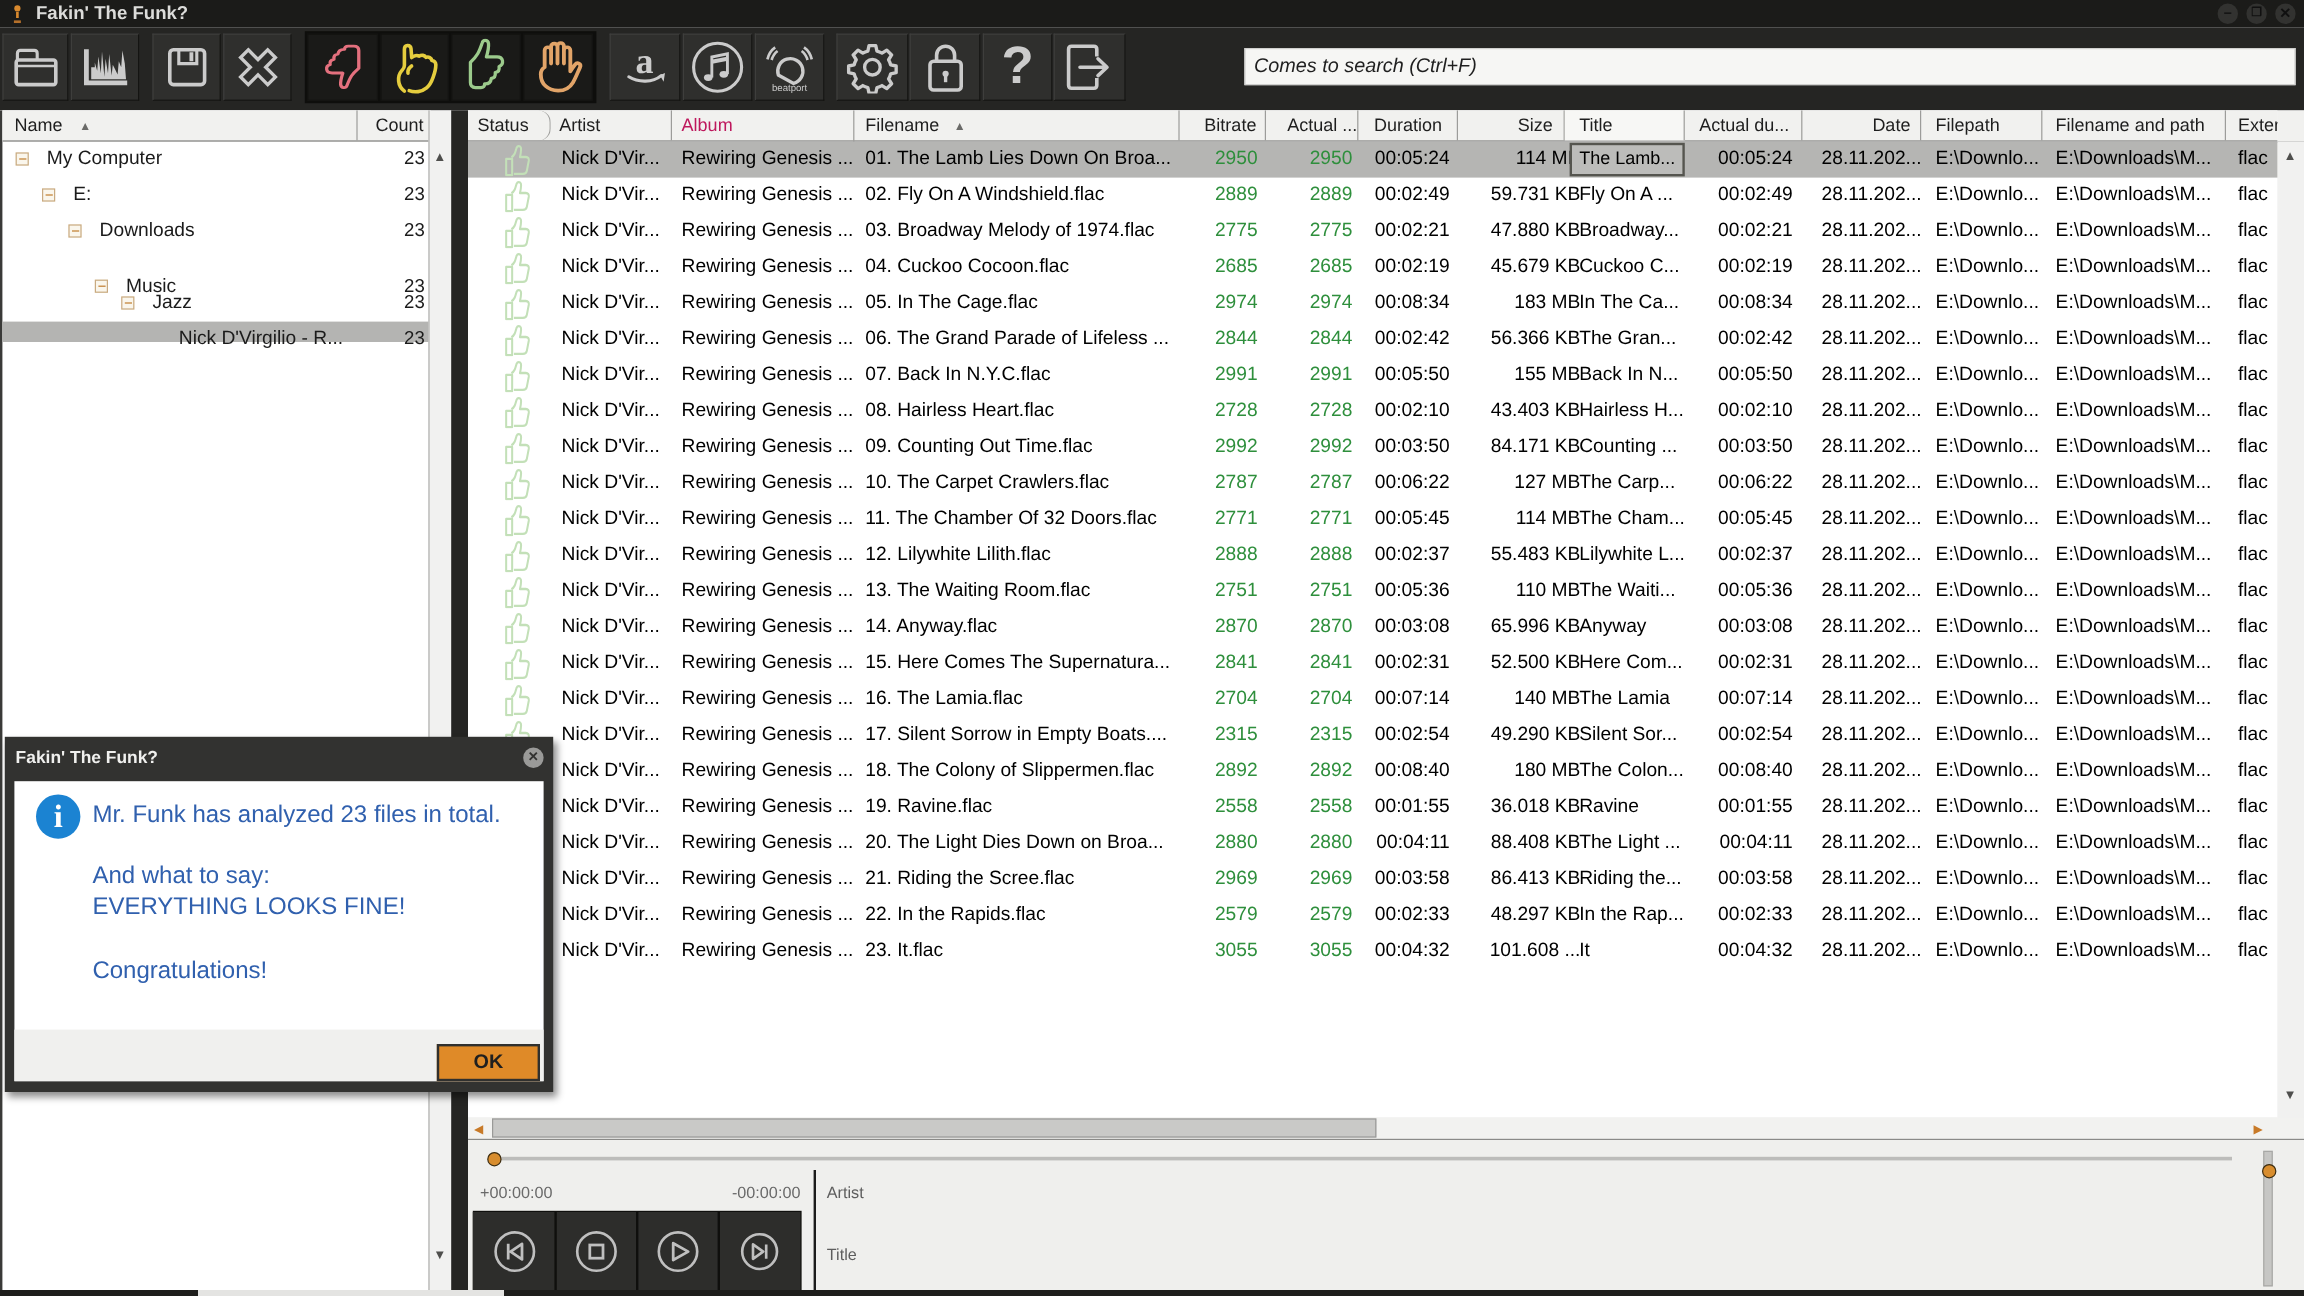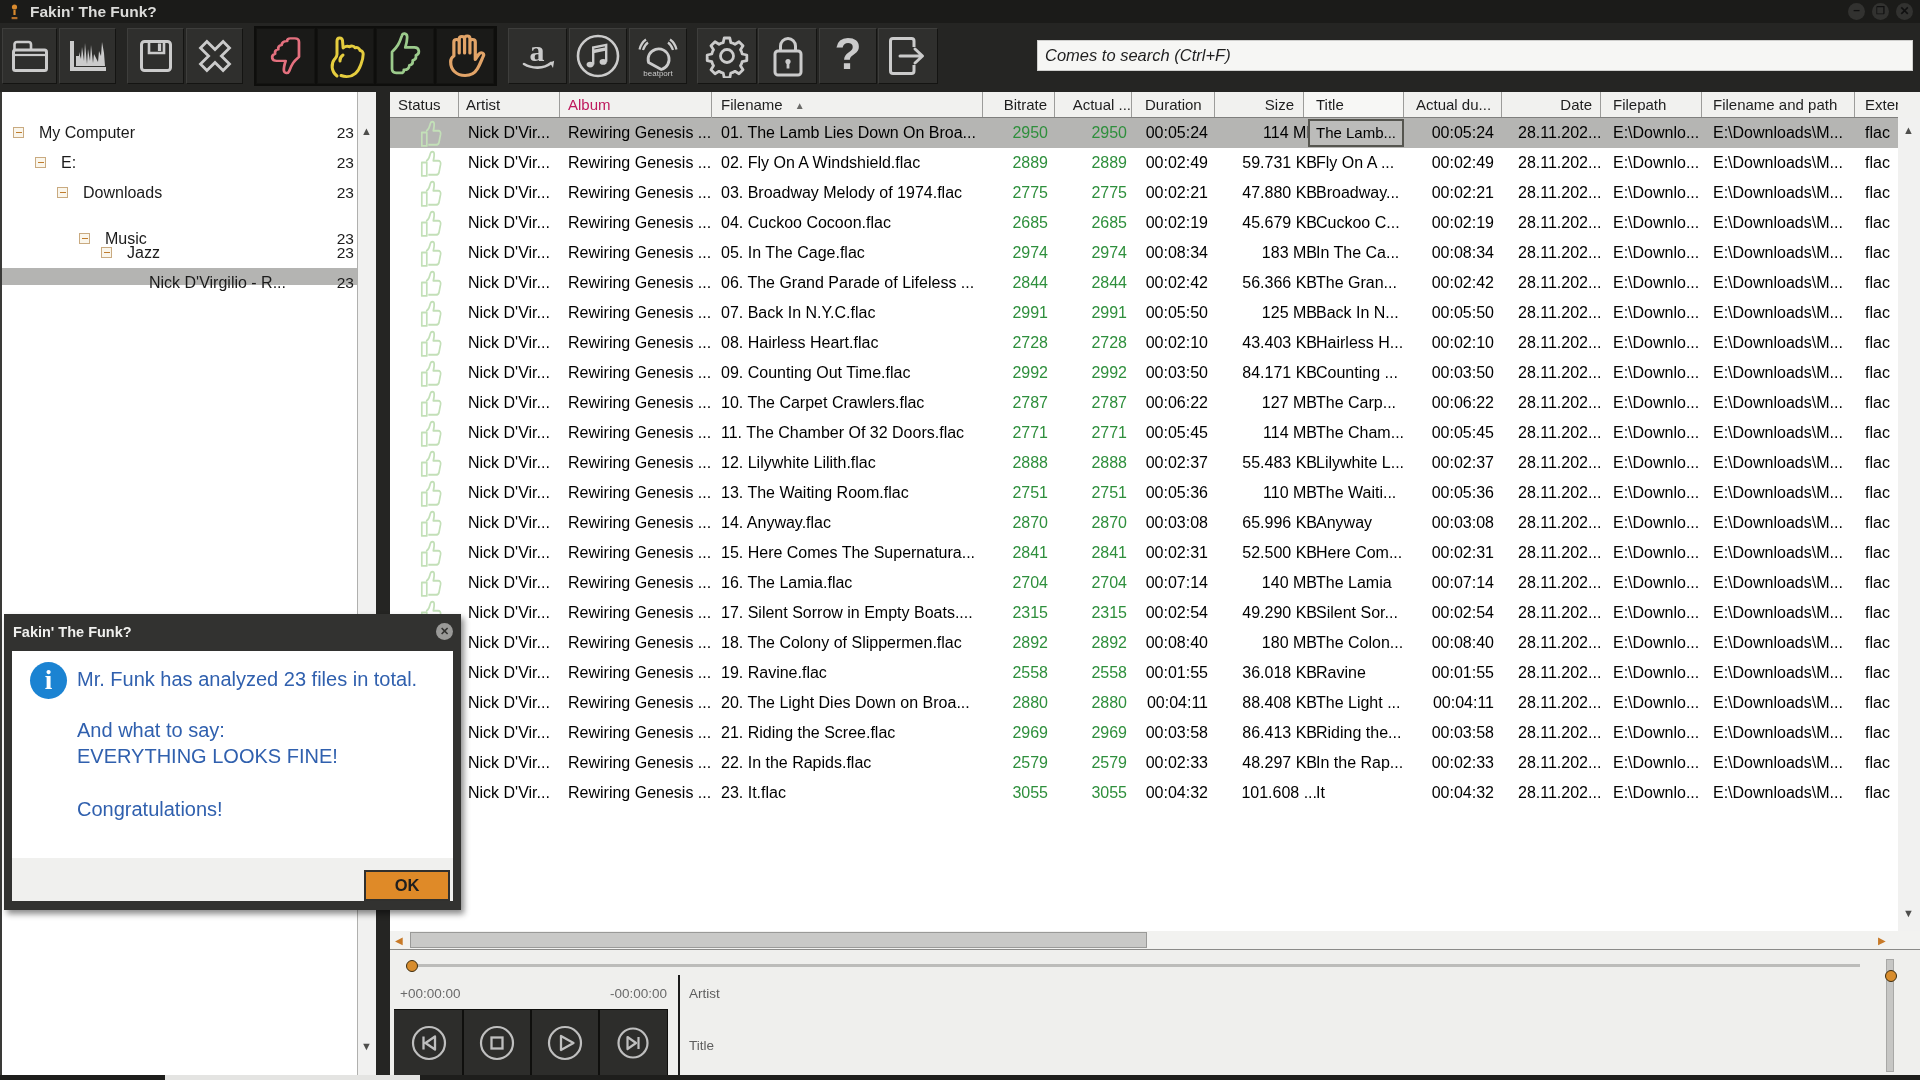--- a/index.html
+++ b/index.html
@@ -136,20 +136,24 @@
         <path d="M14 21 h22 m-7-7 l7.5 7 -7.5 7" fill="none" stroke="#cbcbcb" stroke-width="3" stroke-linejoin="round" stroke-linecap="round"></path>
       </svg>
     </div>
   </div>
 
 <div class="abs" style="left:1037px;top:40px;width:876px;height:31px;background:#f6f6f4;border:1px solid #cfcfcd;">
 <div style="margin:5px 0 0 7px;font-size:16.5px;font-style:italic;color:#1f1f1f;">Comes to search (Ctrl+F)</div>
   </div>
 
 <div class="abs" style="left:0;top:92px;width:357px;height:983px;background:#ffffff;border-left:2px solid #3a3a38;">
+<div class="abs" style="left:0;top:0;width:357px;height:26px;background:#f1f1ef;border-bottom:1px solid #7f7f7d;">
+  <div class="abs" style="left:10px;top:0;height:25px;line-height:25px;font-size:15px;color:#1e1e1e;">Name<span style="display:inline-block;margin-left:14px;color:#6a6a68;font-size:10px;vertical-align:1px;">▲</span></div>
+  <div class="abs" style="left:295px;top:0;width:62px;height:25px;line-height:25px;font-size:15px;color:#1e1e1e;text-align:right;padding-right:6px;border-left:1px solid #9c9c9a;">Count</div>
+</div>
 <div style="position:absolute;left:0;top:26px;width:357px;height:30px;">
       <div style="position:absolute;left:11px;top:9px;width:11px;height:11px;background:#faf6ec;border:1px solid #c9aa80;"></div>
       <div style="position:absolute;left:13.5px;top:13.6px;width:6px;height:1.8px;background:#c07c2e;"></div>
       <div style="position:absolute;left:37px;top:0;height:30px;line-height:30px;font-size:16px;color:#1b1b1b;">My Computer</div>
       <div style="position:absolute;right:5px;top:0;height:30px;line-height:30px;font-size:15.5px;color:#1b1b1b;">23</div>
     </div>
     <div style="position:absolute;left:0;top:56px;width:357px;height:30px;">
       <div style="position:absolute;left:33px;top:9px;width:11px;height:11px;background:#faf6ec;border:1px solid #c9aa80;"></div>
       <div style="position:absolute;left:35.5px;top:13.6px;width:6px;height:1.8px;background:#c07c2e;"></div>
       <div style="position:absolute;left:59px;top:0;height:30px;line-height:30px;font-size:16px;color:#1b1b1b;">E:</div>
@@ -181,21 +185,21 @@
 
 <div class="abs" style="left:357px;top:92px;width:19px;height:983px;background:#f1f1f0;border-left:1px solid #b0b0ae;">
   <div class="abs" style="left:3px;top:33px;color:#4e4e4c;font-size:11px;">▲</div>
   <div class="abs" style="left:3px;top:948px;color:#4e4e4c;font-size:11px;">▼</div>
 </div>
 
 <div class="abs" style="left:376px;top:92px;width:14px;height:983px;background:#252523;"></div>
 
 <div class="abs" style="left:390px;top:92px;width:1508px;height:858px;background:#ffffff;">
 <div class="abs" style="left:0;top:0;width:1508px;height:26px;background:#f1f1ef;border-bottom:1px solid #7f7f7d;">
-      <div style="position:absolute;top:0;height:25px;line-height:25px;font-size:15px;color:#1e1e1e;left:0px;width:69px;padding-left:8px;text-align:left;border-right:1px solid #9c9c9a;overflow:hidden;white-space:nowrap;box-sizing:border-box;">Status</div>
+      <div style="position:absolute;top:0;height:25px;line-height:25px;font-size:15px;color:#1e1e1e;left:0px;width:69px;padding-left:8px;text-align:left;border-right:1px solid #9c9c9a;overflow:hidden;white-space:nowrap;box-sizing:border-box;border-radius:10px;">Status</div>
       <div style="position:absolute;top:0;height:25px;line-height:25px;font-size:15px;color:#1e1e1e;left:69px;width:101px;padding-left:7px;text-align:left;border-right:1px solid #9c9c9a;overflow:hidden;white-space:nowrap;box-sizing:border-box;">Artist</div>
       <div style="position:absolute;top:0;height:41px;line-height:25px;font-size:15px;color:#be185d;left:170px;width:152px;padding-left:8px;text-align:left;border-right:1px solid #9c9c9a;overflow:hidden;white-space:nowrap;box-sizing:border-box;">Album</div>
       <div style="position:absolute;top:0;height:25px;line-height:25px;font-size:15px;color:#1e1e1e;left:322px;width:271px;padding-left:9px;text-align:left;border-right:1px solid #9c9c9a;overflow:hidden;white-space:nowrap;box-sizing:border-box;">Filename<span style="display:inline-block;margin-left:12px;color:#6a6a68;font-size:10px;vertical-align:1px;">▲</span></div>
       <div style="position:absolute;top:0;height:25px;line-height:25px;font-size:15px;color:#1e1e1e;left:593px;width:72px;padding-right:7px;text-align:right;border-right:1px solid #9c9c9a;overflow:hidden;white-space:nowrap;box-sizing:border-box;">Bitrate</div>
       <div style="position:absolute;top:0;height:25px;line-height:25px;font-size:15px;color:#1e1e1e;left:665px;width:77px;padding-left:10px;text-align:right;border-right:1px solid #9c9c9a;overflow:hidden;white-space:nowrap;box-sizing:border-box;">Actual ...</div>
       <div style="position:absolute;top:0;height:25px;line-height:25px;font-size:15px;color:#1e1e1e;left:742px;width:83px;padding-left:13px;text-align:left;border-right:1px solid #9c9c9a;overflow:hidden;white-space:nowrap;box-sizing:border-box;">Duration</div>
       <div style="position:absolute;top:0;height:25px;line-height:25px;font-size:15px;color:#1e1e1e;left:825px;width:89px;padding-right:9px;text-align:right;border-right:1px solid #9c9c9a;overflow:hidden;white-space:nowrap;box-sizing:border-box;">Size</div>
       <div style="position:absolute;top:0;height:25px;line-height:25px;font-size:15px;color:#1e1e1e;left:914px;width:100px;padding-left:12px;text-align:left;background:#f7f7f5;border-right:1px solid #9c9c9a;overflow:hidden;white-space:nowrap;box-sizing:border-box;">Title</div>
       <div style="position:absolute;top:0;height:25px;line-height:25px;font-size:15px;color:#1e1e1e;left:1014px;width:98px;padding-left:12px;text-align:left;border-right:1px solid #9c9c9a;overflow:hidden;white-space:nowrap;box-sizing:border-box;">Actual du...</div>
       <div style="position:absolute;top:0;height:25px;line-height:25px;font-size:15px;color:#1e1e1e;left:1112px;width:99px;padding-right:8px;text-align:right;border-right:1px solid #9c9c9a;overflow:hidden;white-space:nowrap;box-sizing:border-box;">Date</div>
@@ -314,21 +318,21 @@
     <div style="position:absolute;left:0;top:206px;width:1508px;height:30px;">
       <div class="c0" style="top:2px;"><svg width="22" height="27" viewBox="0 0 22 27">
           <path transform="scale(1,1.15)" d="M1.8 10.8 h5 v11.7 h-5 z M8.3 21.6 h7.5 c1.7 0 2.9-.75 3.25-2.3 l1.55-7 c.33-1.7-.65-2.9-2.3-2.9 h-5 c.55-2 1.25-4.7.8-6.7 C13.7 1.4 11.3.9 10.6 2.6 c-.65 1.45-.95 3-1.7 4.35-.7 1.25-1.65 2.1-2.7 2.7" fill="none" stroke="#c3e0b8" stroke-width="1.7" stroke-linejoin="round"></path>
         </svg></div>
       <div class="c1">Nick D'Vir...</div>
       <div class="c2">Rewiring Genesis ...</div>
       <div class="c3">07. Back In N.Y.C.flac</div>
       <div class="c4 gr">2991</div>
       <div class="c5 gr">2991</div>
       <div class="c6">00:05:50</div>
-      <div class="c7">125 MB</div>
+      <div class="c7">155 MB</div>
       <div class="c8">Back In N...</div>
       <div class="c9">00:05:50</div>
       <div class="c10">28.11.202...</div>
       <div class="c11">E:\Downlo...</div>
       <div class="c12">E:\Downloads\M...</div>
       <div class="c13">flac</div>
     </div>
     <div style="position:absolute;left:0;top:236px;width:1508px;height:30px;">
       <div class="c0" style="top:2px;"><svg width="22" height="27" viewBox="0 0 22 27">
           <path transform="scale(1,1.15)" d="M1.8 10.8 h5 v11.7 h-5 z M8.3 21.6 h7.5 c1.7 0 2.9-.75 3.25-2.3 l1.55-7 c.33-1.7-.65-2.9-2.3-2.9 h-5 c.55-2 1.25-4.7.8-6.7 C13.7 1.4 11.3.9 10.6 2.6 c-.65 1.45-.95 3-1.7 4.35-.7 1.25-1.65 2.1-2.7 2.7" fill="none" stroke="#c3e0b8" stroke-width="1.7" stroke-linejoin="round"></path>

